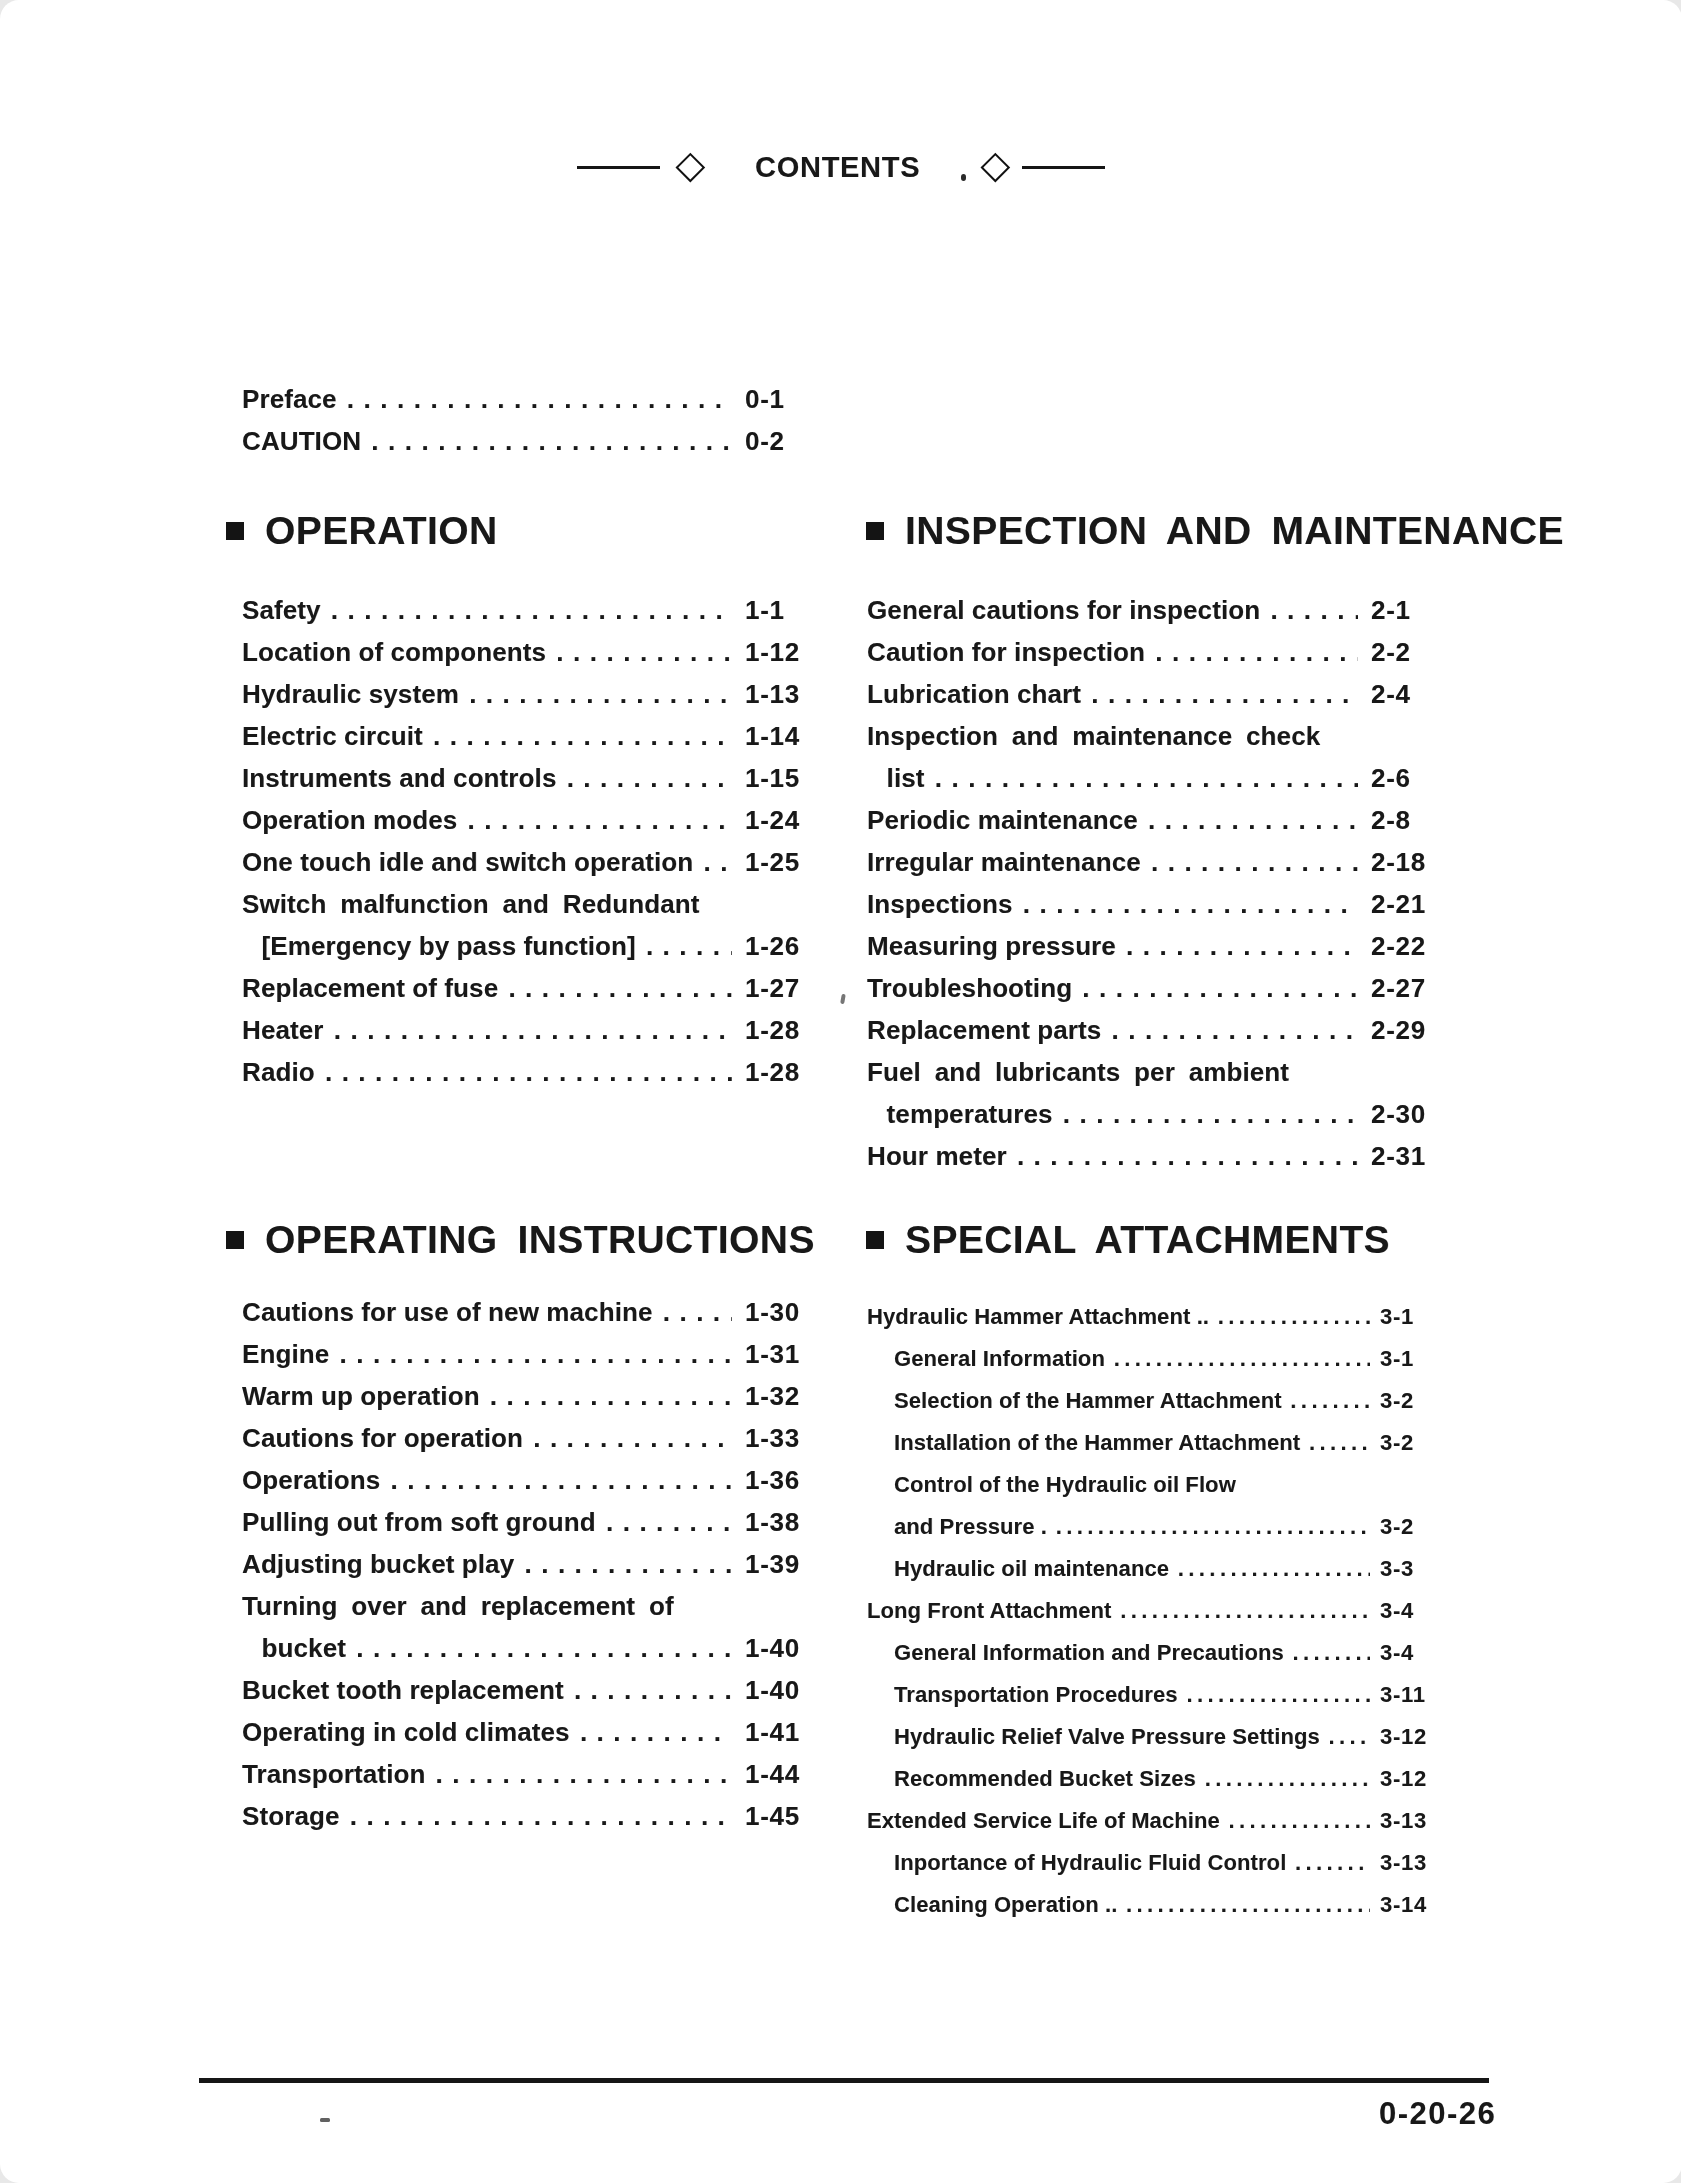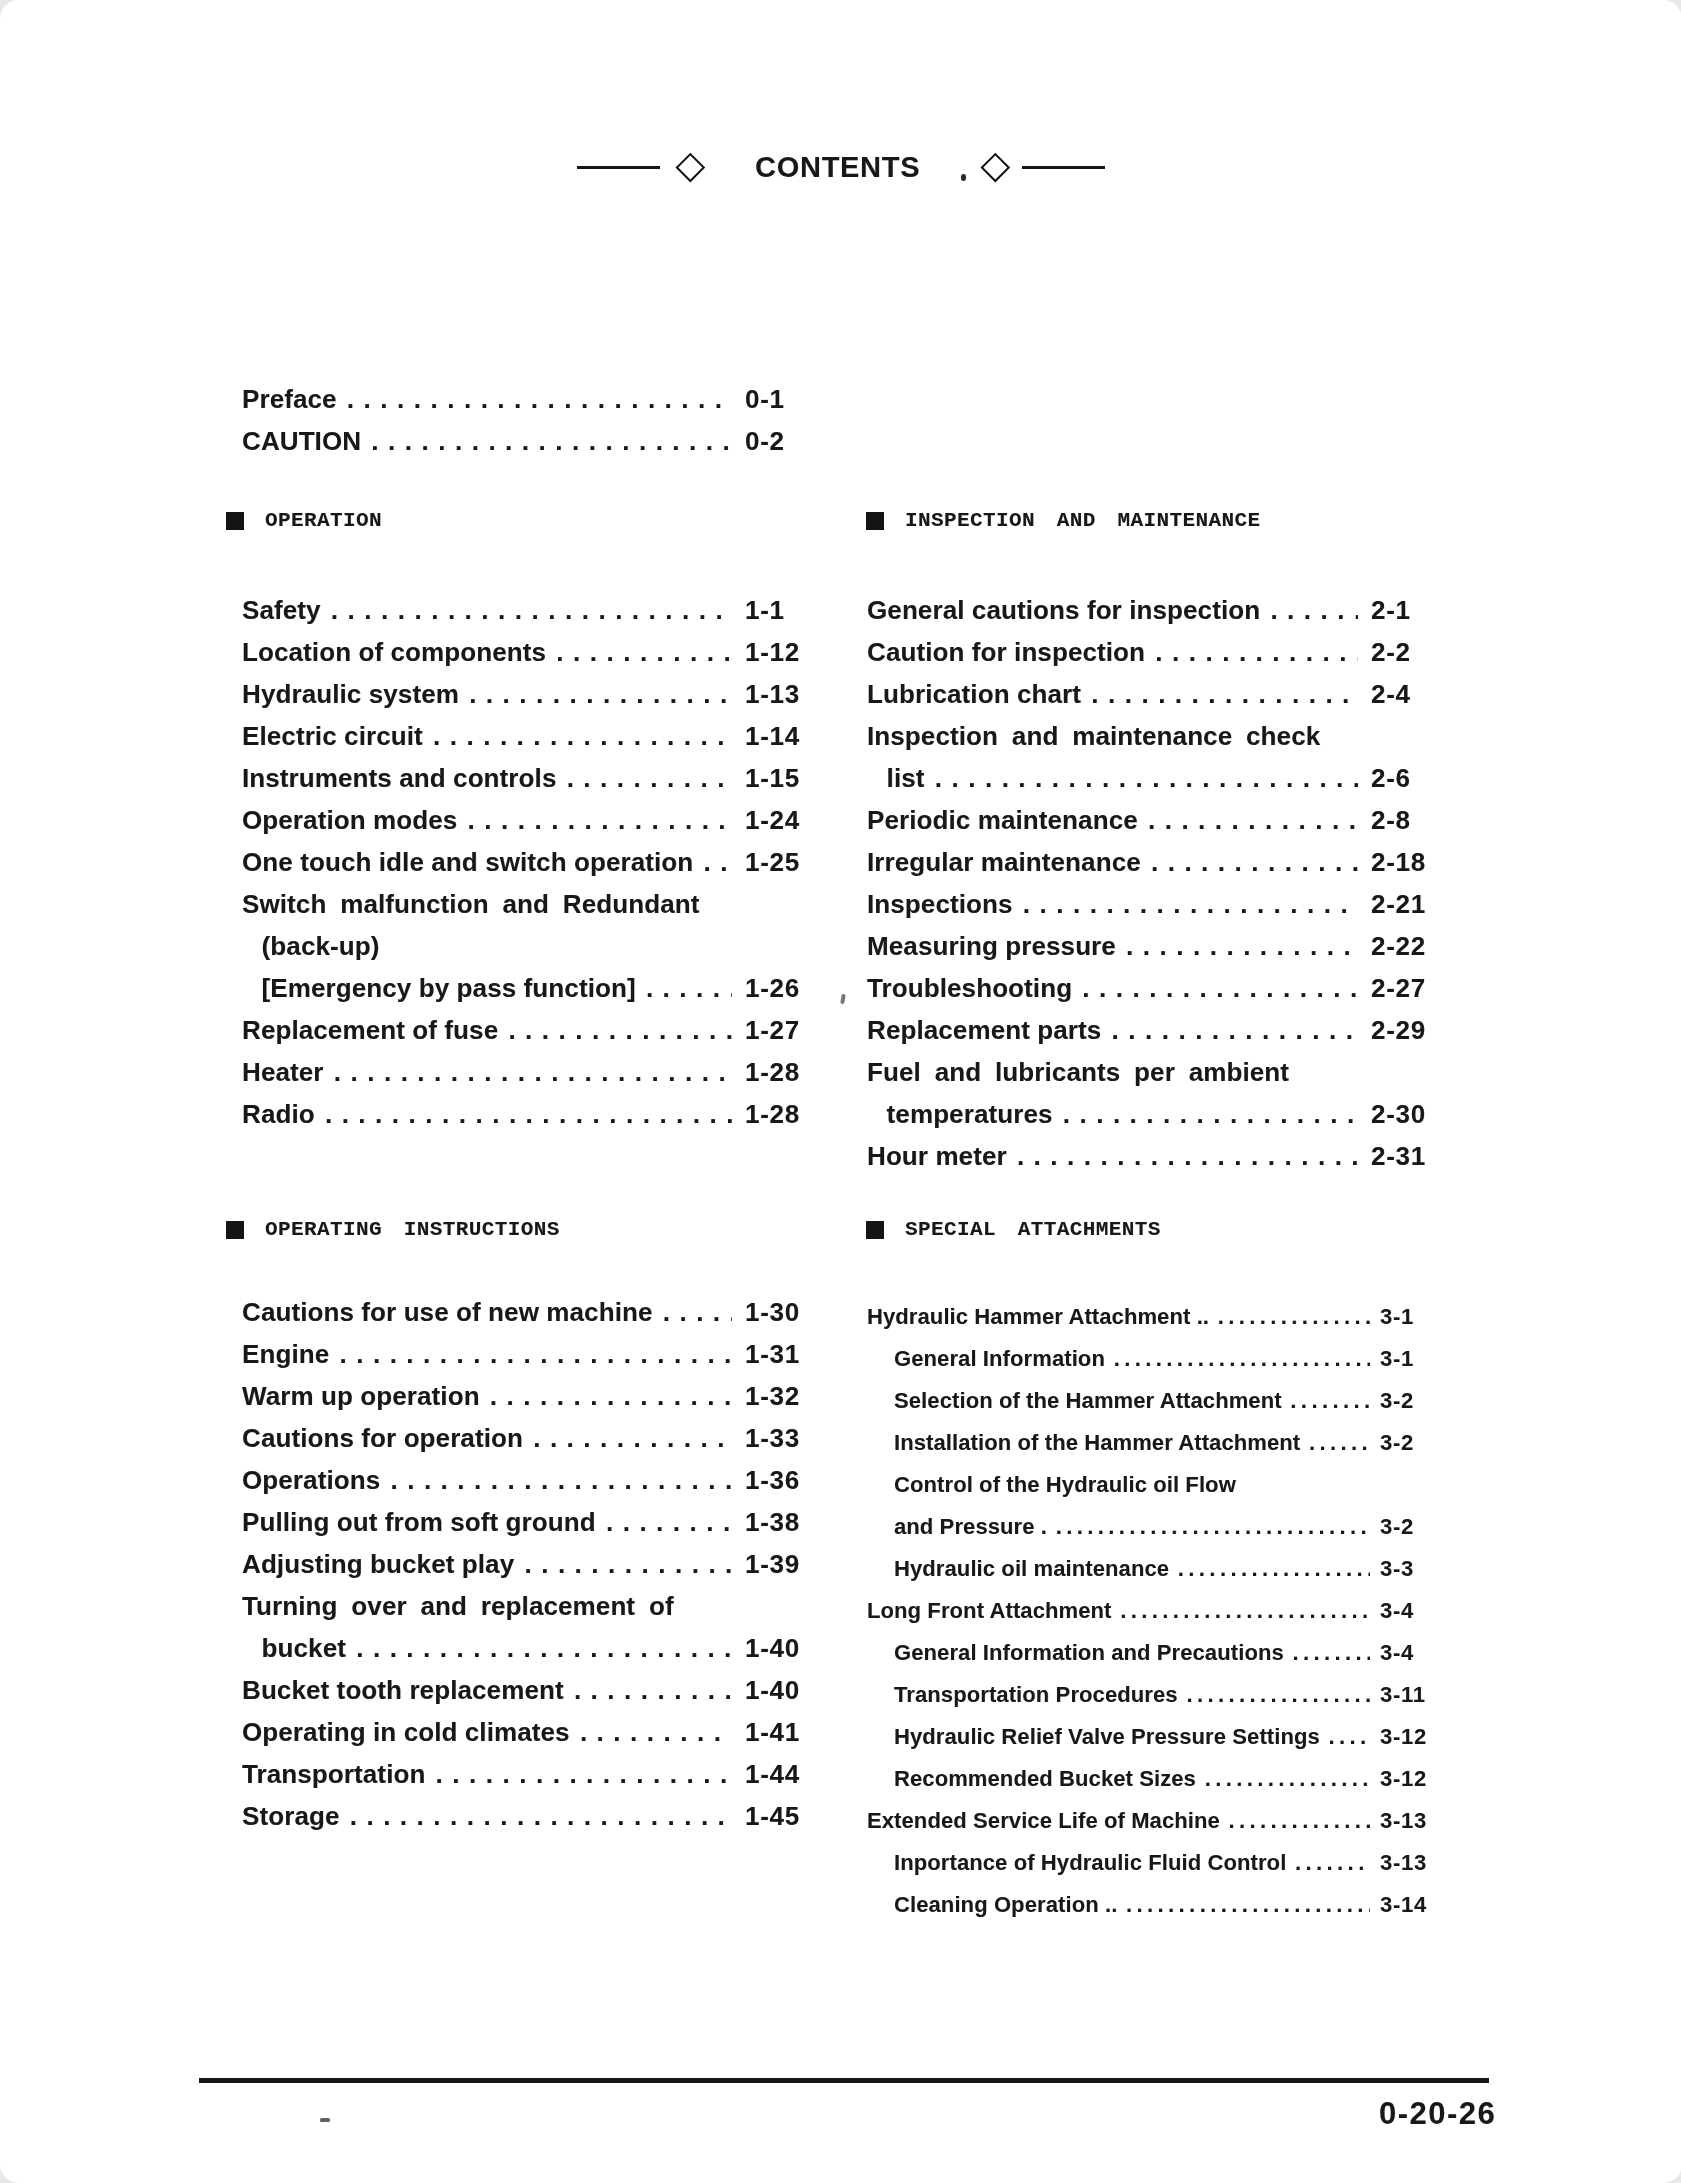--- a/index.html
+++ b/index.html
@@ -29,21 +29,21 @@
     white-space:nowrap;
   }
   .m-speck{width:5.1px;height:6.5px;background:#2a2a2a;border-radius:50%;
     align-self:flex-end;margin:0 0 7.3px 0;}
   .m-diamond.right{margin-left:19px;}
   .m-line.right{margin-left:16px;}
 
   
   .sec-header{
     position:absolute;display:flex;align-items:center;
-    font-size:21px;letter-spacing:0.4px;word-spacing:8.7px;white-space:nowrap;font-family:Liberation Mono, monospace;
+    font-size:39px;letter-spacing:0.4px;word-spacing:8.7px;white-space:nowrap;
   }
   .sec-header .sq{width:18px;height:18px;background:#141414;margin-right:21px;flex:none;}
 
   
   .toc-list{position:absolute;}
   .toc-row{
     display:flex;align-items:flex-end;height:42px;
     font-size:26px;line-height:1.04;letter-spacing:0.1px;white-space:nowrap;
   }
   .toc-row .label{flex:0 0 auto;}
@@ -139,23 +139,20 @@
         <span class="pnum">1-24</span>
       </div>
       <div class="toc-row">
         <span class="label">One touch idle and switch operation</span>
         <span class="leader"></span>
         <span class="pnum">1-25</span>
       </div>
       <div class="toc-row no-page">
         <span class="label spread">Switch malfunction and Redundant</span>
       </div>
-      <div class="toc-row indent no-page">
-        <span class="label">(back-up)</span>
-      </div>
       <div class="toc-row indent">
         <span class="label">[Emergency by pass function]</span>
         <span class="leader"></span>
         <span class="pnum">1-26</span>
       </div>
       <div class="toc-row">
         <span class="label">Replacement of fuse</span>
         <span class="leader"></span>
         <span class="pnum">1-27</span>
       </div>

